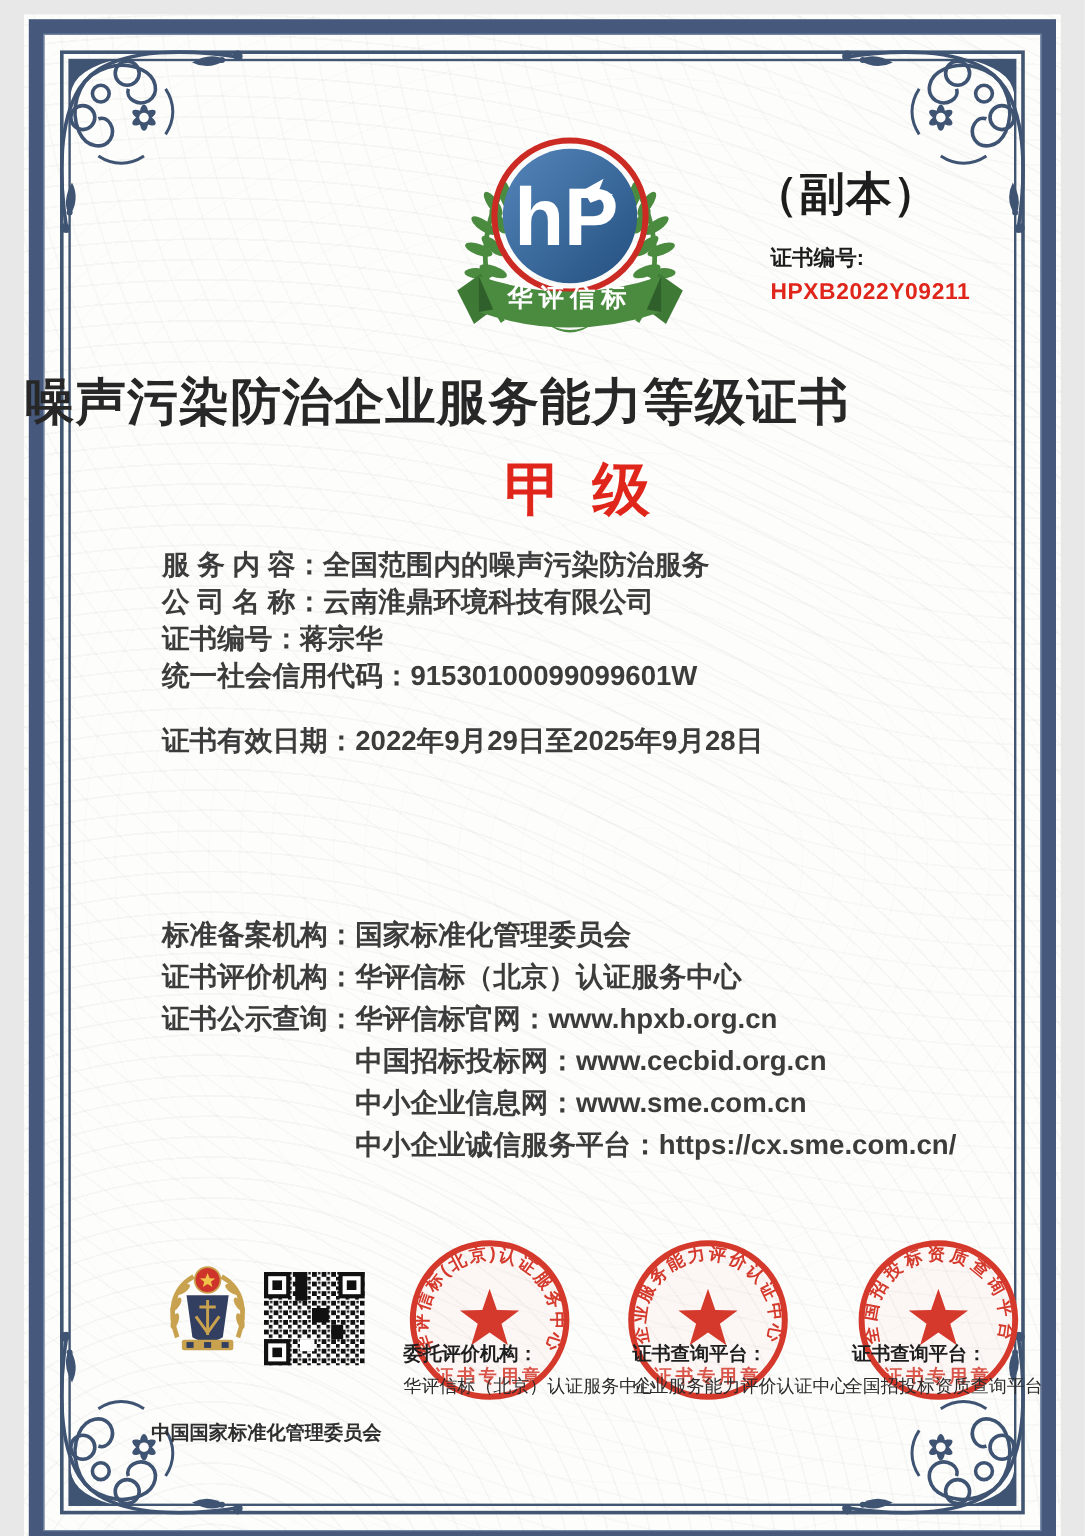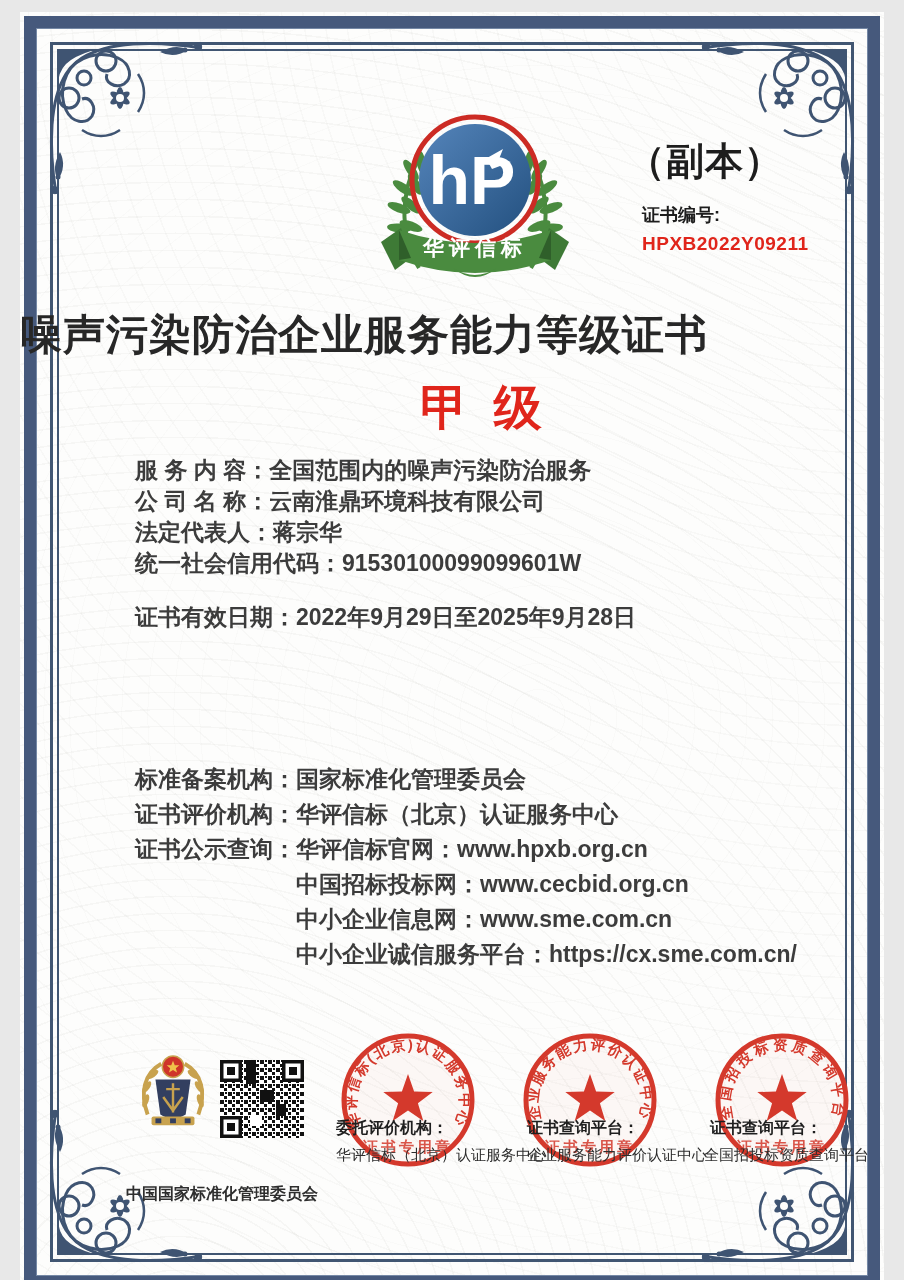--- a/index.html
+++ b/index.html
@@ -175,21 +175,21 @@
   <div class="blk b1">
     <div class="row">
       <span class="lab">服 务 内 容：</span>
       <span>全国范围内的噪声污染防治服务</span>
     </div>
     <div class="row">
       <span class="lab">公 司 名 称：</span>
       <span>云南淮鼎环境科技有限公司</span>
     </div>
     <div class="row">
-      <span class="lab">法定代表人：</span>
+      <span class="lab">证书编号：</span>
       <span>蒋宗华</span>
     </div>
     <div class="row">
       <span class="lab">统一社会信用代码：</span>
       <span>91530100099099601W</span>
     </div>
   </div>
 
   <div class="blk b2">
     <div class="row">

